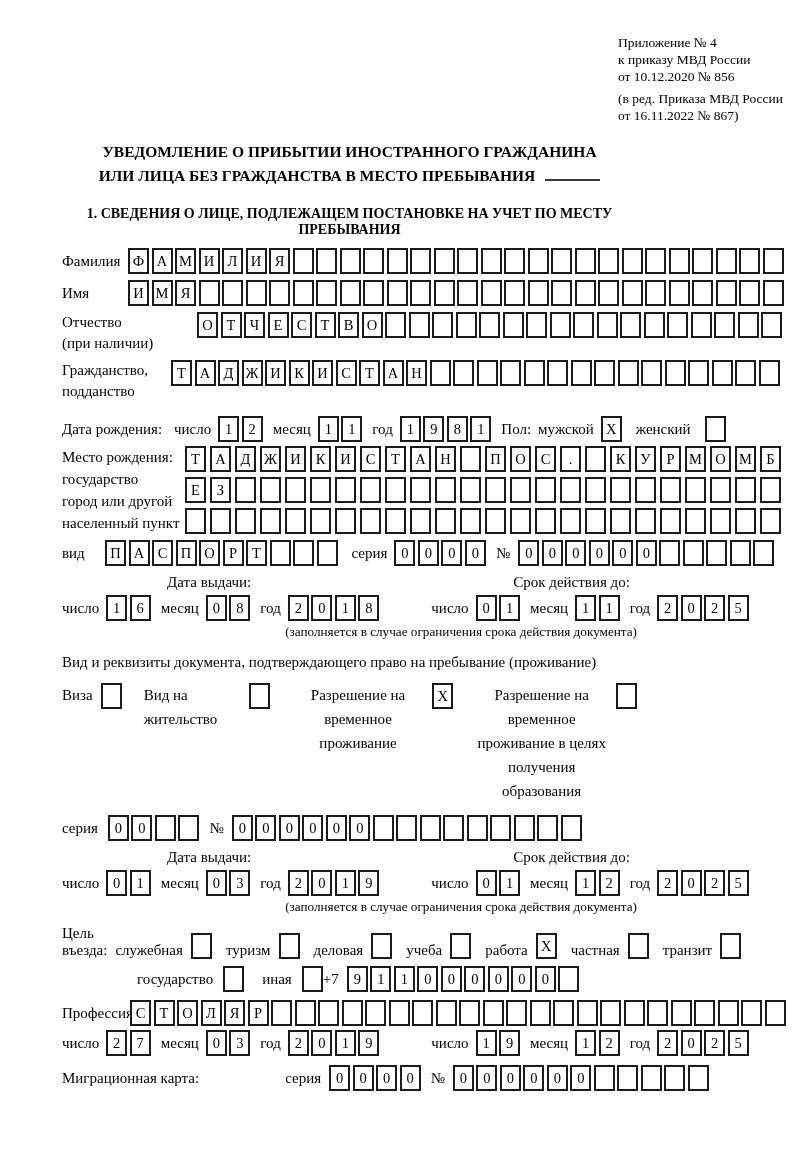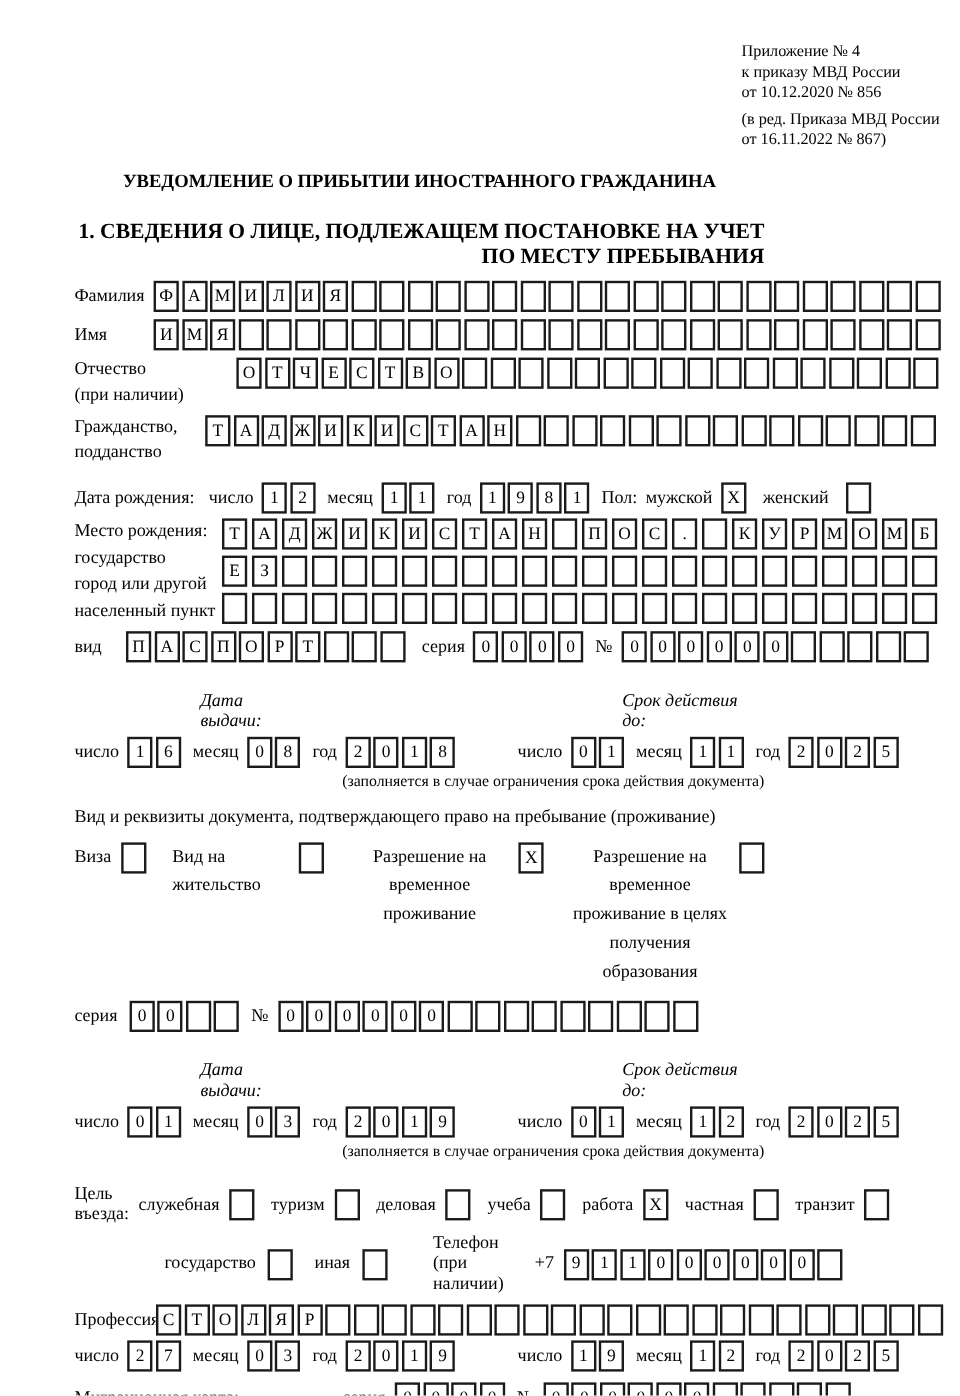--- a/index.html
+++ b/index.html
@@ -6,21 +6,21 @@
   body{width:800px;height:1163px;color:#000;font-family:"Liberation Serif",serif;font-size:15px;overflow:hidden;}
   .page{box-sizing:border-box;width:655px;height:1163px;padding:34px 18px 0 62px;position:relative;}
 
   .appendix{margin-left:556px;width:210px;font-size:13.5px;line-height:17px;}
   .appendix .gap-top{margin-top:5px;}
   .forma{margin-top:20px;text-align:right;font-weight:bold;font-size:15px;letter-spacing:.5px;}
 
   .title{margin-top:16px;text-align:center;font-weight:bold;font-size:15.5px;line-height:24px;}
   .title-underline{display:inline-block;width:55px;height:13px;border-bottom:2px solid #3a3a3a;margin-left:10px;}
 
-  .section-heading{margin-top:18px;text-align:right;font-weight:bold;font-size:18px;}
+  .section-heading{margin-top:18px;text-align:center;font-weight:bold;font-size:14px;}
 
   .form-body{margin-top:10px;}
   .frow{display:flex;align-items:center;margin-top:6px;}
   .frow.top{align-items:flex-start;}
   .flabel{flex:none;}
   .flabelcol{flex:none;display:flex;flex-direction:column;line-height:21px;}
   .lw-s{width:66px;}
   .lw-c{width:109px;line-height:21px;}
   .lw-p{width:135px;line-height:21px;}
   .lw-bp{width:123px;}
@@ -28,36 +28,36 @@
   .cells{display:inline-flex;gap:2.5px;flex:none;}
   .cells.wide{gap:4px;}
   .cell{flex:none;width:21px;height:26px;box-sizing:border-box;border:2px solid #1b1b1b;background:#fff;
         display:inline-flex;align-items:center;justify-content:center;font-size:14.5px;}
   .boxcol{display:flex;flex-direction:column;gap:5px;}
 
   .dlabel{flex:none;margin:0 7px 0 10px;}
   .dlabel.first{margin-left:0;}
   .dgroup{display:flex;align-items:center;flex:none;}
   .dgroup.rgap{margin-left:52px;}
-  .date-heads{display:flex;margin-top:24px;font-style:italic;}
+  .date-heads{display:flex;margin-top:8px;}
   .dh1{margin-left:105px;}
   .dh2a{margin-left:262px;}
   .dh2b{margin-left:240px;}
   .note{text-align:right;font-size:13.2px;margin-top:3px;}
 
   .doc-heading{margin-top:8px;text-align:center;font-weight:bold;font-size:14.8px;}
   .intro{margin-top:10px;line-height:25px;}
 
   .optrow{display:flex;align-items:flex-start;margin-top:8px;}
   .optlabel{margin-right:8px;line-height:24px;}
   .optlabel.ml{margin-left:22px;}
   .optlabel.multi{display:flex;flex-direction:column;text-align:center;}
   .optrow .cell{margin-top:0;}
 
-  .purpose-row{display:flex;align-items:center;margin-top:20px;}
+  .purpose-row{display:flex;align-items:flex-end;margin-top:10px;}
   .purpose-row .plabel{margin-right:8px;}
   .purpose-row .gap{margin-left:14px;}
   .purpose2{display:flex;align-items:center;margin-top:7px;margin-left:75px;}
   .phone-label{margin-left:38px;margin-right:26px;}
   .phone-prefix{margin-right:8px;}
 
   .mig-serlabel{margin-left:86px;margin-right:8px;}
   .numlabel{margin:0 8px 0 10px;}
 </style>
 </head>
@@ -69,20 +69,21 @@
     <div>Приложение № 4</div>
     <div>к приказу МВД России</div>
     <div>от 10.12.2020 № 856</div>
     <div class="gap-top">(в ред. Приказа МВД России</div>
     <div>от 16.11.2022 № 867)</div>
   </div>
 
 
   <div class="title">
     <div>УВЕДОМЛЕНИЕ О ПРИБЫТИИ ИНОСТРАННОГО ГРАЖДАНИНА</div>
+    <div><span>ИЛИ ЛИЦА БЕЗ ГРАЖДАНСТВА В МЕСТО ПРЕБЫВАНИЯ</span><span class="title-underline"></span></div>
   </div>
 
   <div class="section-heading">1. СВЕДЕНИЯ О ЛИЦЕ, ПОДЛЕЖАЩЕМ ПОСТАНОВКЕ НА УЧЕТ ПО МЕСТУ ПРЕБЫВАНИЯ</div>
 
   <div class="form-body">
 
     <div class="frow">
       <span class="flabel lw-s">Фамилия</span>
       <span class="cells">
           <span class="cell">Ф</span>
@@ -530,21 +531,20 @@
       <span class="cell"></span>
       <span class="plabel gap">транзит</span>
       <span class="cell"></span>
     </div>
 
     <div class="purpose2">
       <span class="plabel" style="margin-right:10px;">государство</span>
       <span class="cell"></span>
       <span class="plabel" style="margin:0 10px 0 18px;">иная</span>
       <span class="cell"></span>
-      <span class="phone-label">Телефон (при наличии)</span>
       <span class="phone-prefix">+7</span>
       <span class="cells">
           <span class="cell">9</span>
           <span class="cell">1</span>
           <span class="cell">1</span>
           <span class="cell">0</span>
           <span class="cell">0</span>
           <span class="cell">0</span>
           <span class="cell">0</span>
           <span class="cell">0</span>

